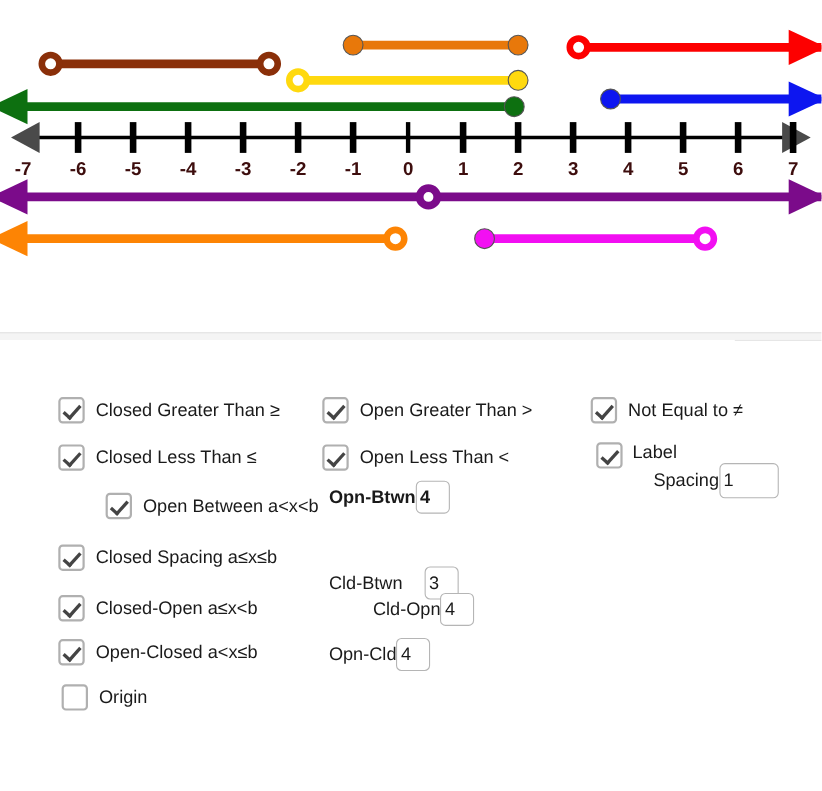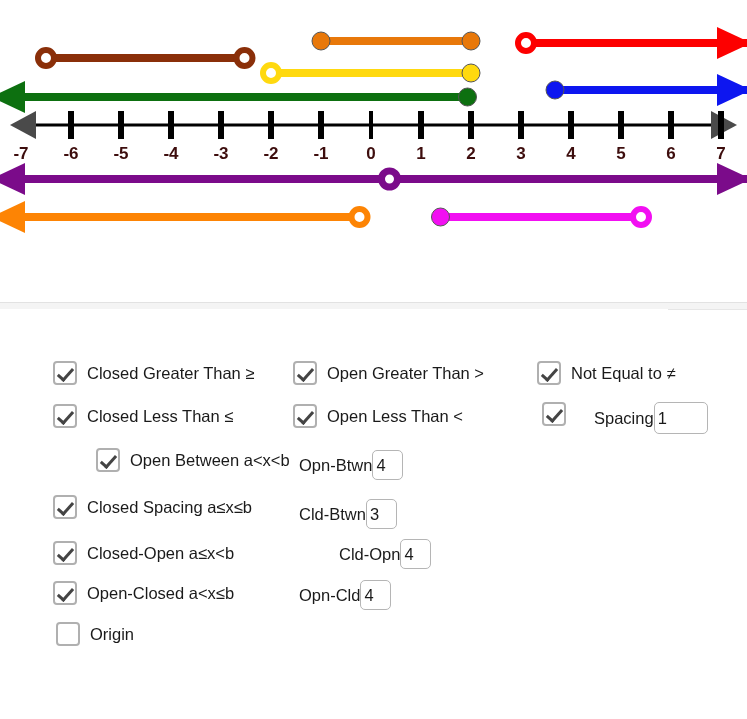--- a/index.html
+++ b/index.html
@@ -262,26 +262,26 @@
     <div class="ctl cb-row" style="left:293px; top:52px;">
       <span class="checkbox checked"></span>
       <span class="cb-label">Open Greater Than &gt;</span>
     </div>
 
     <div class="ctl cb-row" style="left:293px; top:95px;">
       <span class="checkbox checked"></span>
       <span class="cb-label">Open Less Than &lt;</span>
     </div>
 
-    <div class="ctl field-row" style="left:299px; top:141px;">
+    <div class="ctl field-row" style="left:299px; top:128px;font-weight:bold;">
       <span class="field-label">Opn-Btwn</span>
       <span class="num-field">4</span>
     </div>
 
-    <div class="ctl field-row" style="left:299px; top:190px;">
+    <div class="ctl field-row" style="left:299px; top:206px;gap:20px;">
       <span class="field-label">Cld-Btwn</span>
       <span class="num-field">3</span>
     </div>
 
     <div class="ctl field-row" style="left:299px; top:230px;margin-left:40px;">
       <span class="field-label">Cld-Opn</span>
       <span class="num-field">4</span>
     </div>
 
     <div class="ctl field-row" style="left:299px; top:271px;">
@@ -290,20 +290,21 @@
     </div>
 
     <div class="ctl cb-row" style="left:537px; top:52px;">
       <span class="checkbox checked"></span>
       <span class="cb-label">Not Equal to ≠</span>
     </div>
 
     <div class="ctl" id="label-spacing-block" style="left:542px; top:93px;">
       <span class="checkbox checked"></span>
       <span id="label-spacing-text">
+        <span>Label</span>
         <span id="label-spacing-line2">
           <span id="label-spacing-word2">Spacing</span>
           <span class="num-field wide">1</span>
         </span>
       </span>
     </div>
 
   </div>
 </div>
 

